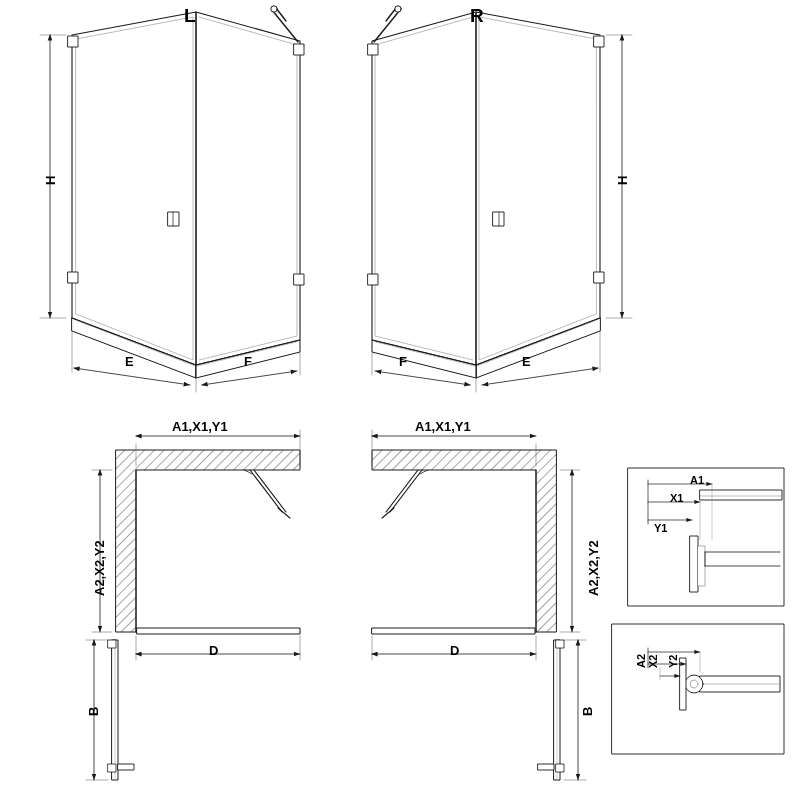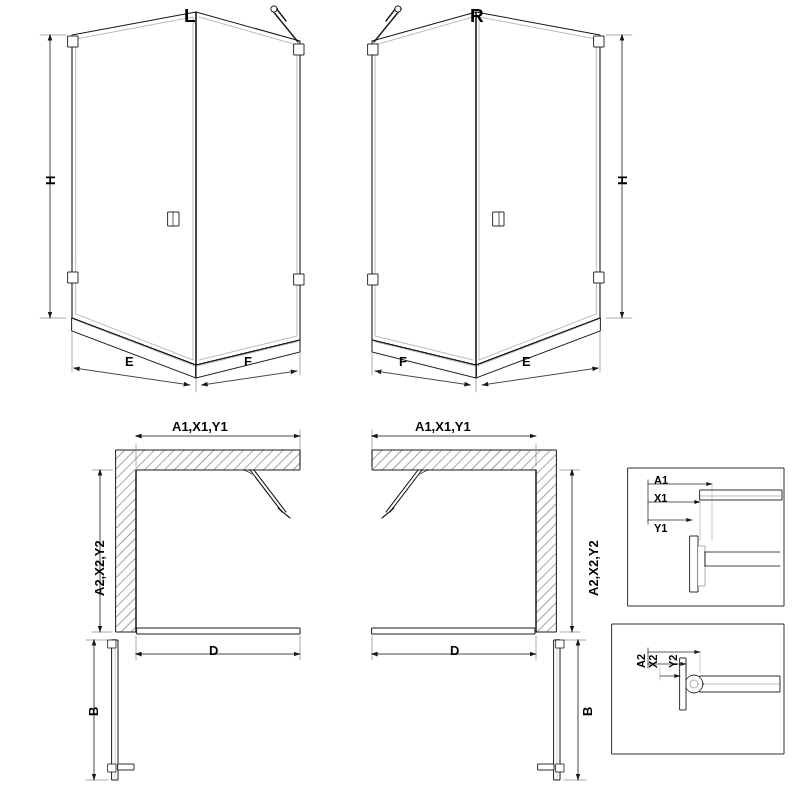--- a/index.html
+++ b/index.html
@@ -269,19 +269,19 @@
 <div class="lbl dim" style="left:172px; top:420px;">A1,X1,Y1</div>
 <div class="lbl dim rot90" style="left:93px; top:596px;">A2,X2,Y2</div>
 <div class="lbl dim" style="left:209px; top:644px;">D</div>
 <div class="lbl dim rot90" style="left:87px; top:716px;">B</div>
 
 <div class="lbl dim" style="left:415px; top:420px;">A1,X1,Y1</div>
 <div class="lbl dim rot90" style="left:587px; top:596px;">A2,X2,Y2</div>
 <div class="lbl dim" style="left:450px; top:644px;">D</div>
 <div class="lbl dim rot90" style="left:581px; top:716px;">B</div>
 
-<div class="lbl small" style="left:654px; top:475px;">A1</div>
-<div class="lbl small" style="left:654px; top:493px;">X1</div>
+<div class="lbl small" style="left:690px; top:475px;">A1</div>
+<div class="lbl small" style="left:670px; top:493px;">X1</div>
 <div class="lbl small" style="left:654px; top:523px;">Y1</div>
 
 <div class="lbl small rot90" style="left:636px; top:668px;">A2</div>
 <div class="lbl small rot90" style="left:648px; top:668px;">X2</div>
 <div class="lbl small rot90" style="left:668px; top:668px;">Y2</div>
 
 </body></html>

